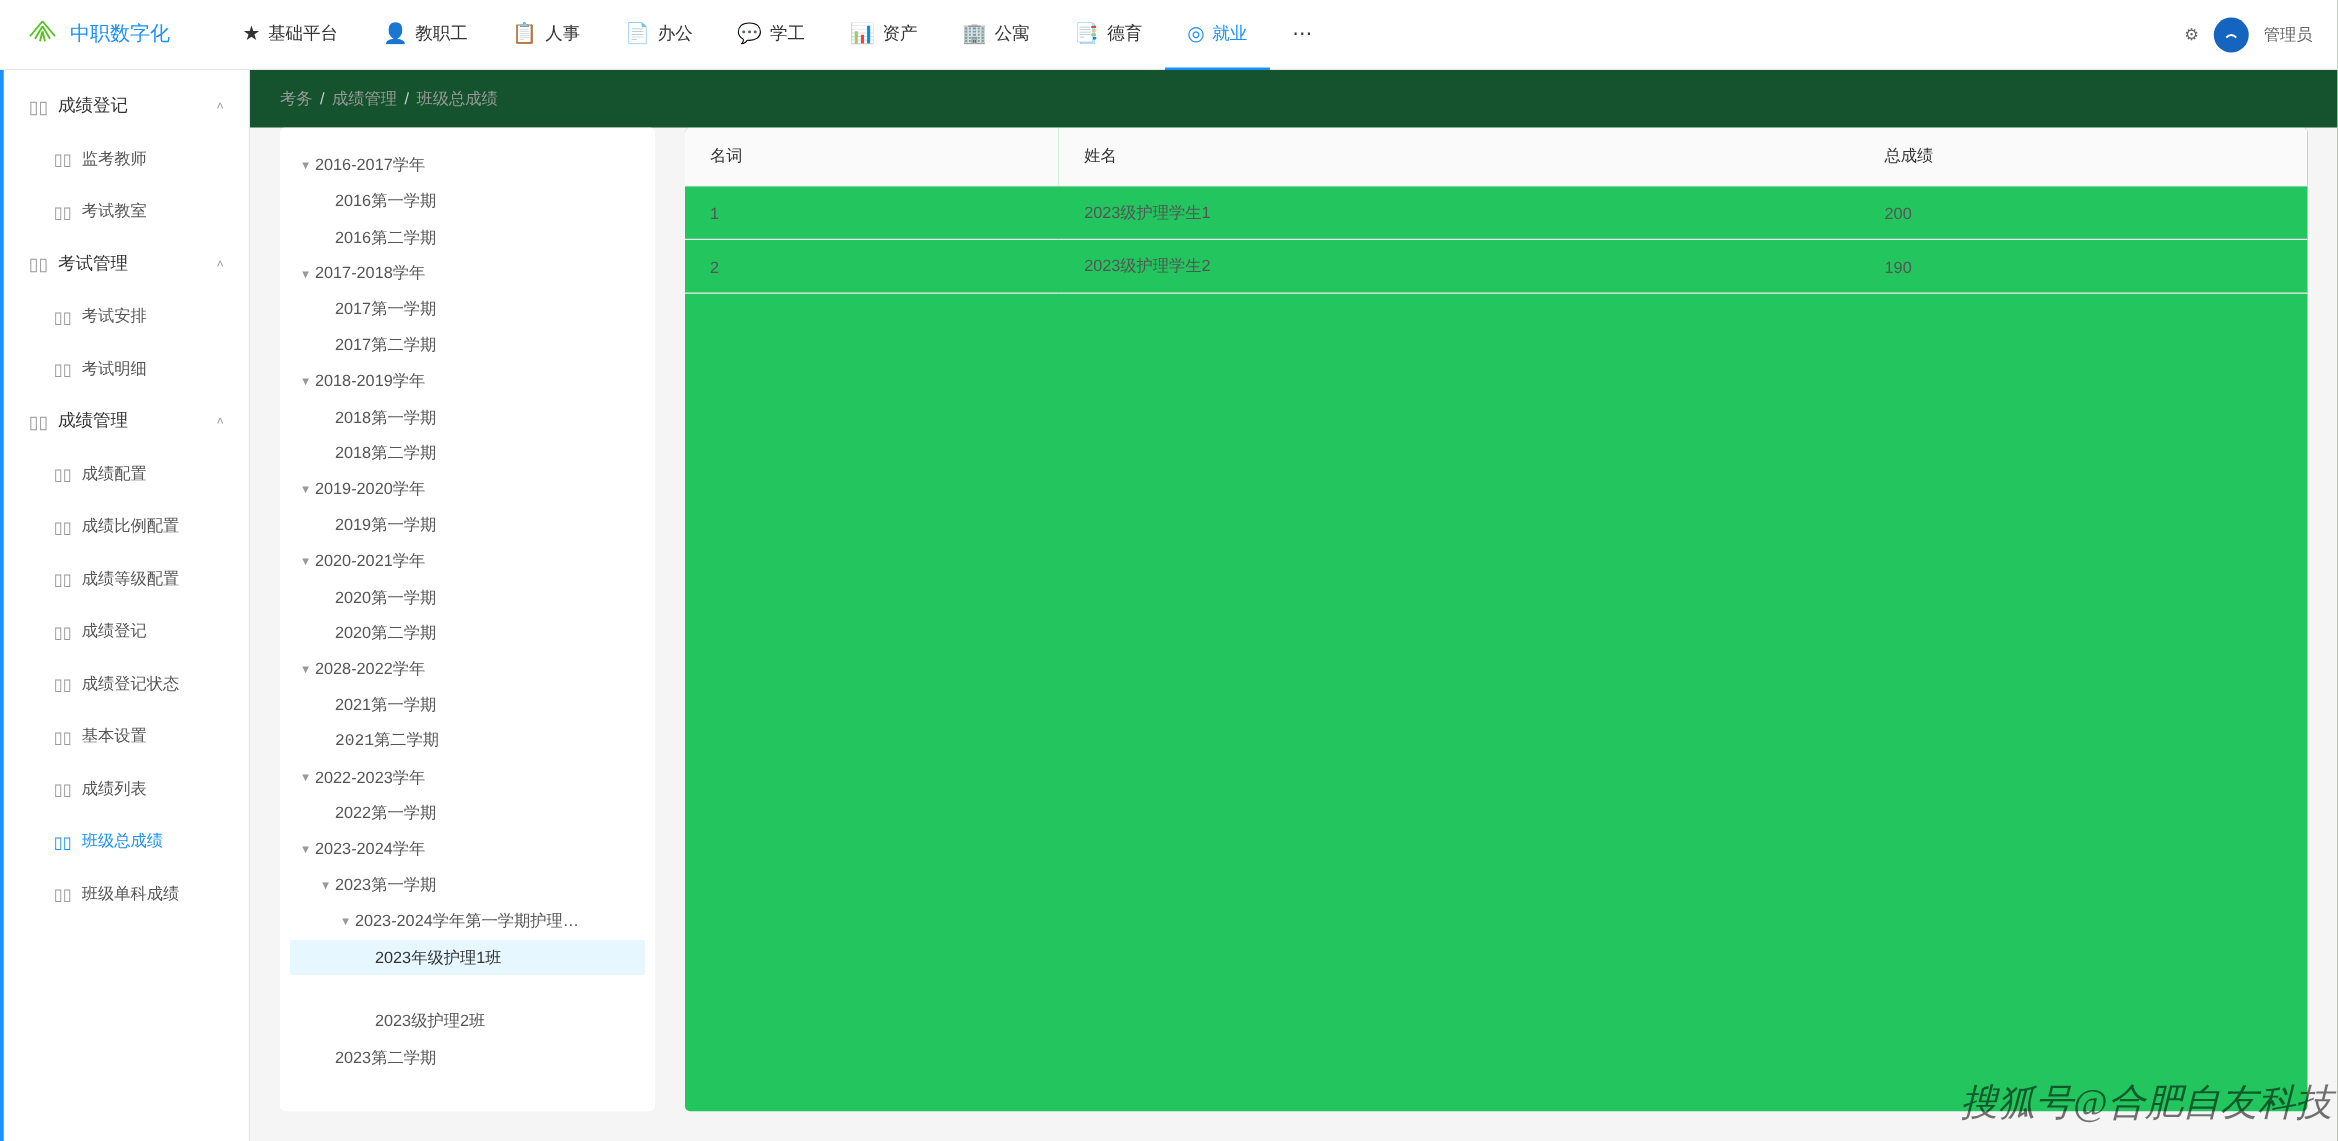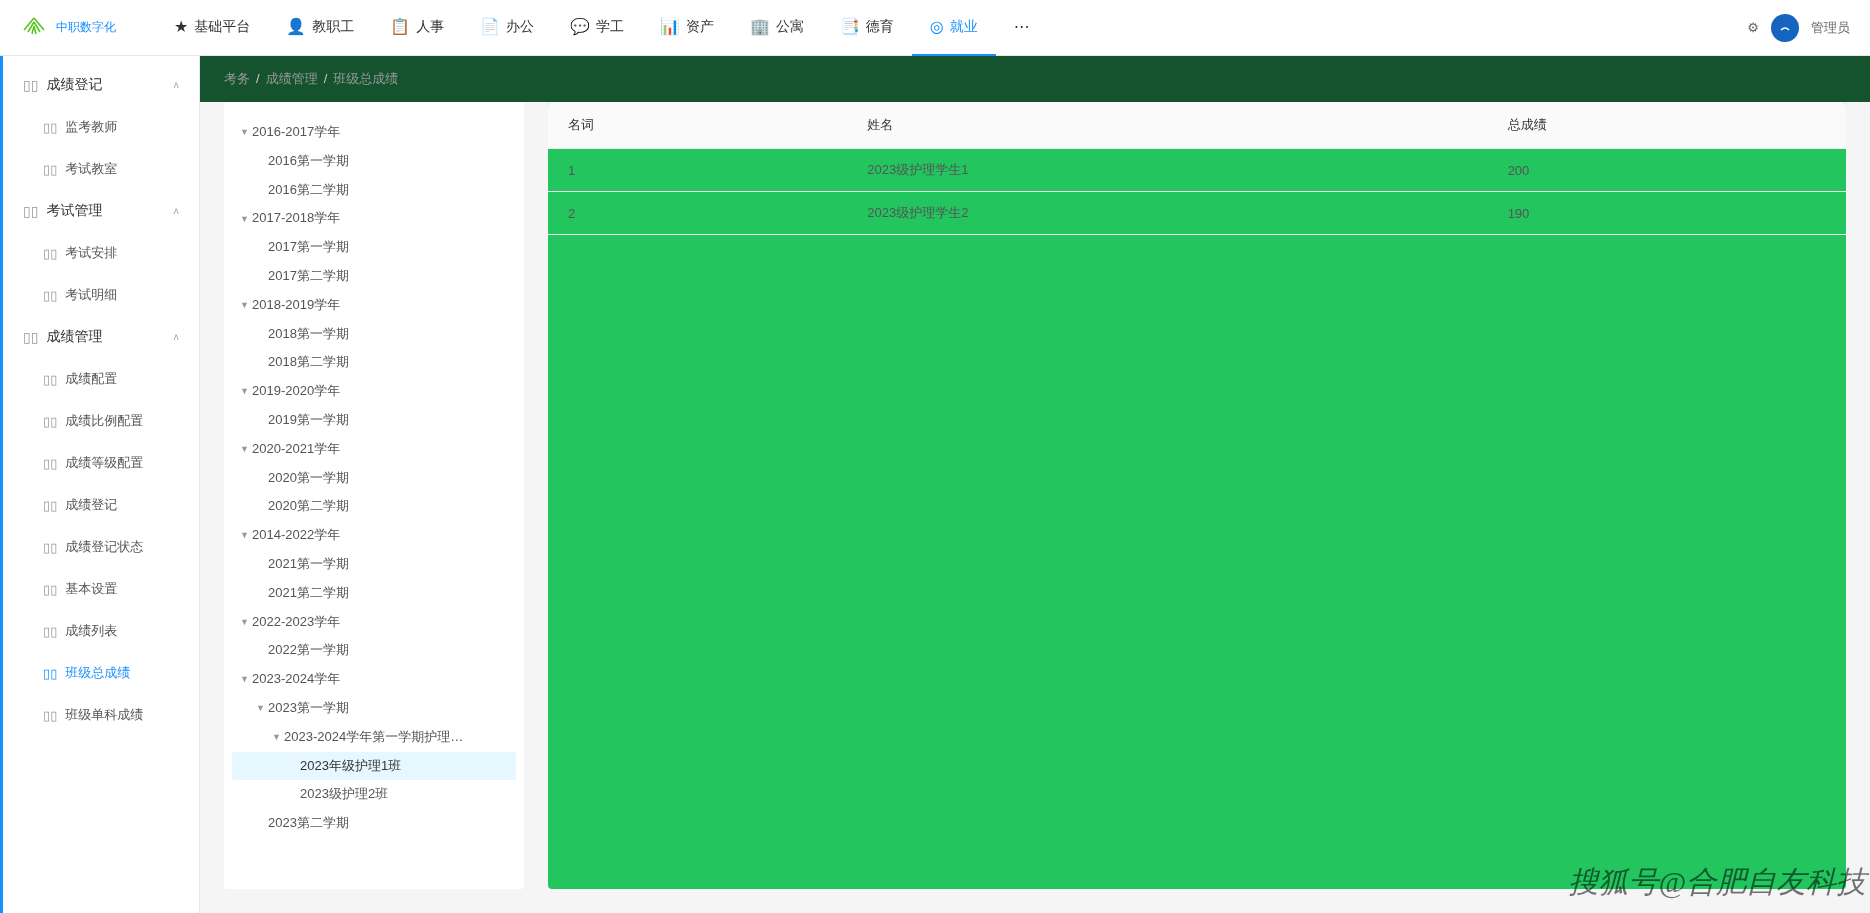--- a/index.html
+++ b/index.html
@@ -2,21 +2,21 @@
 <html><head>
 <meta charset="utf-8">
 <style>
 * { margin: 0; padding: 0; box-sizing: border-box; }
 body { font-family: "Microsoft YaHei", "PingFang SC", sans-serif; font-size: 13px; color: #333; background: #f5f5f5; overflow: hidden; }
 
 
 .header { height: 56px; background: #fff; border-bottom: 1px solid #e8e8e8; display: flex; align-items: center; padding: 0 20px; }
 .logo { display: flex; align-items: center; gap: 8px; margin-right: 40px; }
 .logo-icon { color: #52c41a; font-size: 24px; }
-.logo-text { color: #1890ff; font-size: 12px; font-weight: 500; }
+.logo-text { color: #1890ff; font-size: 16px; font-weight: 500; }
 .top-nav { display: flex; align-items: center; flex: 1; }
 .top-nav-item { display: flex; align-items: center; gap: 6px; padding: 0 18px; height: 56px; cursor: pointer; font-size: 14px; color: #333; border-bottom: 2px solid transparent; }
 .top-nav-item.active { color: #1890ff; border-bottom-color: #1890ff; }
 .top-nav-item .nav-icon { font-size: 16px; }
 .header-right { display: flex; align-items: center; gap: 12px; }
 .avatar-icon { width: 28px; height: 28px; border-radius: 50%; background: #1565c0; color: #fff; display: flex; align-items: center; justify-content: center; font-size: 14px; }
 .user-name { font-size: 13px; color: #666; }
 
 
 .layout { display: flex; height: calc(100vh - 56px); }
@@ -300,31 +300,31 @@
                 <div class="tree-label" style="padding-left: 24px;">
                   <span class="tree-caret"></span>
                   <span>2020第二学期</span>
                 </div>
               </div>
             </div>
           </div>
           <div class="tree-node">
             <div class="tree-label" style="padding-left: 8px;">
               <span class="tree-caret">▼</span>
-              <span>2014-2022学年</span>
+              <span>2028-2022学年</span>
             </div>
             <div class="tree-children-wrap">
               <div class="tree-node">
                 <div class="tree-label" style="padding-left: 24px;">
                   <span class="tree-caret"></span>
                   <span>2021第一学期</span>
                 </div>
               </div>
               <div class="tree-node">
-                <div class="tree-label" style="padding-left: 24px;">
+                <div class="tree-label" style="padding-left: 24px; font-family: Liberation Mono, monospace;">
                   <span class="tree-caret"></span>
                   <span>2021第二学期</span>
                 </div>
               </div>
             </div>
           </div>
           <div class="tree-node">
             <div class="tree-label" style="padding-left: 8px;">
               <span class="tree-caret">▼</span>
               <span>2022-2023学年</span>
@@ -356,21 +356,21 @@
                       <span>2023-2024学年第一学期护理…</span>
                     </div>
                     <div class="tree-children-wrap">
                       <div class="tree-node">
                         <div class="tree-label selected" style="padding-left: 56px;">
                           <span class="tree-caret"></span>
                           <span>2023年级护理1班</span>
                         </div>
                       </div>
                       <div class="tree-node">
-                        <div class="tree-label" style="padding-left: 56px;">
+                        <div class="tree-label" style="padding-left: 56px; margin-top: 23px;">
                           <span class="tree-caret"></span>
                           <span>2023级护理2班</span>
                         </div>
                       </div>
                     </div>
                   </div>
                 </div>
               </div>
               <div class="tree-node">
                 <div class="tree-label" style="padding-left: 24px;">

